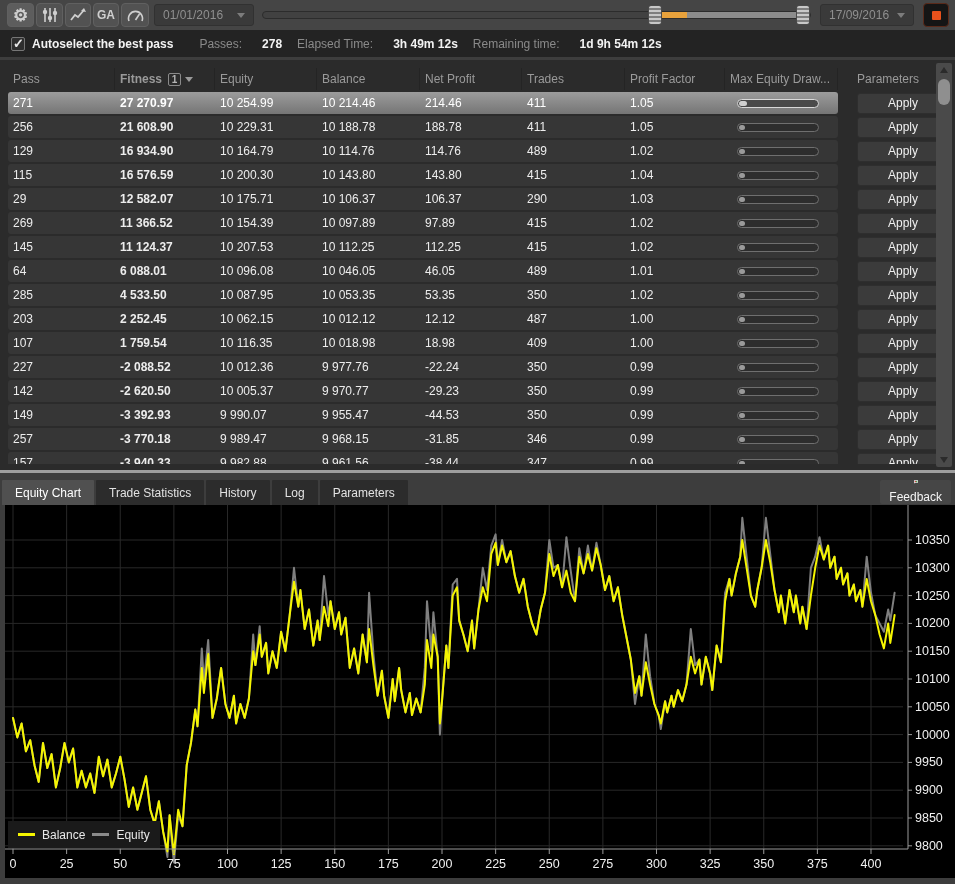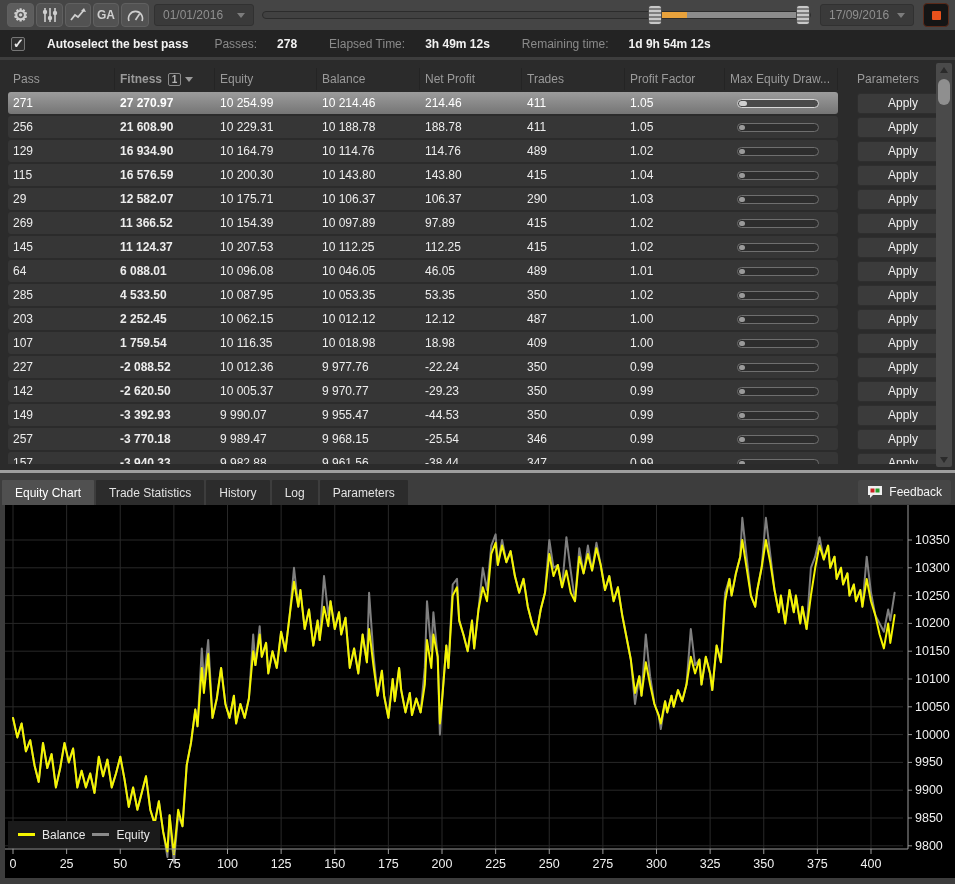--- a/index.html
+++ b/index.html
@@ -20,25 +20,25 @@
   .rangeslider { position: absolute; left: 262px; top: 4px; width: 549px; height: 22px; }
   .rs-track { position: absolute; left: 0; top: 7px; width: 549px; height: 8px; background: #414141; border: 1px solid #2c2c2c; border-radius: 4px; }
   .rs-sel { position: absolute; top: 8px; height: 6px; background: #8c8c8c; }
   .rs-prog { position: absolute; top: 8px; height: 6px; background: #e8a23c; }
   .rs-handle { position: absolute; top: 1px; width: 14px; height: 20px; border: 1px solid #4a4a4a; border-radius: 3px; background: repeating-linear-gradient(#c8c8c8 0 2px, #7e7e7e 2px 4px); cursor: ew-resize; }
 
   
   .statusbar { position: absolute; top: 30px; left: 0; width: 955px; height: 27px; background: #232323; display: flex; align-items: center; font-size: 12px; }
   .chk { width: 14px; height: 14px; margin-left: 11px; background: #2e2e2e; border: 1px solid #767676; border-radius: 2px; position: relative; cursor: pointer; }
   .chk:after { content: "✓"; position: absolute; left: 1px; top: -2px; color: #e8e8e8; font-size: 13px; font-weight: bold; }
-  .sb-strong { color: #f2f2f2; font-weight: bold; margin-left: 22px; }
+  .sb-strong { color: #f2f2f2; font-weight: bold; margin-left: 7px; }
   .sb-label { color: #8a8a8a; }
   .sb-value { color: #f2f2f2; font-weight: bold; margin-left: 20px; }
   .sb-gap24 { margin-left: 26px; }
-  .sb-gap18 { margin-left: 32px; }
+  .sb-gap18 { margin-left: 15px; }
 
   
   .tablewrap { position: absolute; top: 60px; left: 0; width: 955px; height: 410px; background: #2b2b2b; }
   .thead { position: absolute; top: 8px; left: 8px; display: flex; height: 22px; color: #9a9a9a; font-size: 12px; }
   .hcell { display: flex; align-items: center; padding-left: 5px; border-right: 1px solid #242424; cursor: pointer; }
   .hcell:last-child { border-right: none; justify-content: center; padding-left: 0; }
   .sortbadge { display: inline-flex; align-items: center; justify-content: center; width: 13px; height: 13px; border: 1px solid #8a8a8a; border-radius: 2px; font-size: 10px; margin-left: 6px; color: #b5b5b5; }
   .sortarr { width: 0; height: 0; border-left: 4px solid transparent; border-right: 4px solid transparent; border-top: 5px solid #9a9a9a; margin-left: 4px; }
   .c0 { width: 107px; } .c1 { width: 100px; font-weight: bold; } .c2 { width: 102px; } .c3 { width: 103px; }
   .c4 { width: 102px; } .c5 { width: 103px; } .c6 { width: 100px; } .c7 { width: 113px; } .c8 { width: 100px; }
@@ -60,21 +60,21 @@
   .vs-down { bottom: 4px; border-top: 6px solid #2b2b2b; }
   .vs-thumb { position: absolute; left: 2px; top: 16px; width: 12px; height: 26px; background: #8f8f8f; border-radius: 6px; cursor: grab; }
 
   .splitter { position: absolute; top: 470px; left: 0; width: 955px; height: 3px; background: #9e9e9e; }
 
   
   .tabbar { position: absolute; top: 478px; left: 0; width: 955px; height: 27px; background: #3d3d3d; }
   .tabs { position: absolute; left: 2px; top: 2px; display: flex; gap: 2px; }
   .tab { height: 25px; padding: 0 13px; display: flex; align-items: center; background: #2c2c2c; color: #e2e2e2; font-size: 12px; cursor: pointer; border-radius: 1px 1px 0 0; }
   .tab.active { background: #505050; color: #ffffff; }
-  .feedback { position: absolute; right: 4px; top: 2px; height: 24px; padding: 0 9px; background: #464646; display: flex; align-items: center; gap: 6px; color: #f5f5f5; font-size: 12px; cursor: pointer; border-radius: 2px; }
+  .feedback { position: absolute; right: 4px; top: 2px; height: 24px; padding: 0 9px; background: #464646; display: flex; align-items: center; gap: 6px; color: #f5f5f5; font-size: 12px; cursor: pointer; border-radius: 2px; flex-direction: column; }
 
   
   .chartarea { position: absolute; top: 505px; left: 0; width: 955px; height: 379px; background: #000; }
   .chart-left-strip { position: absolute; left: 0; top: 0; width: 5px; height: 373px; background: #3d3d3d; }
   .chart-bottom-strip { position: absolute; left: 0; bottom: 0; width: 955px; height: 6px; background: #3d3d3d; }
   .legend { position: absolute; left: 8px; top: 316px; height: 27px; background: #1a1a1a; display: flex; align-items: center; padding: 0 10px; gap: 7px; font-size: 12px; color: #e8e8e8; }
   .dash { width: 17px; height: 3px; background: #f5f500; }
   .dash.gray { background: #8a8a8a; }
 </style>
 </head>
@@ -446,21 +446,21 @@
           <div class="applycell">
             <button class="applybtn">Apply</button>
           </div>
         </div>
         <div class="trow">
           <div class="band">
             <div class="cell c0">257</div>
             <div class="cell c1">-3 770.18</div>
             <div class="cell c2">9 989.47</div>
             <div class="cell c3">9 968.15</div>
-            <div class="cell c4">-25.54</div>
+            <div class="cell c4">-31.85</div>
             <div class="cell c5">346</div>
             <div class="cell c6">0.99</div>
             <div class="cell cdd c7">
               <div class="ddbar">
                 <div class="ddfill" style="width: 8%;"></div>
               </div>
             </div>
           </div>
           <div class="applycell">
             <button class="applybtn">Apply</button>

